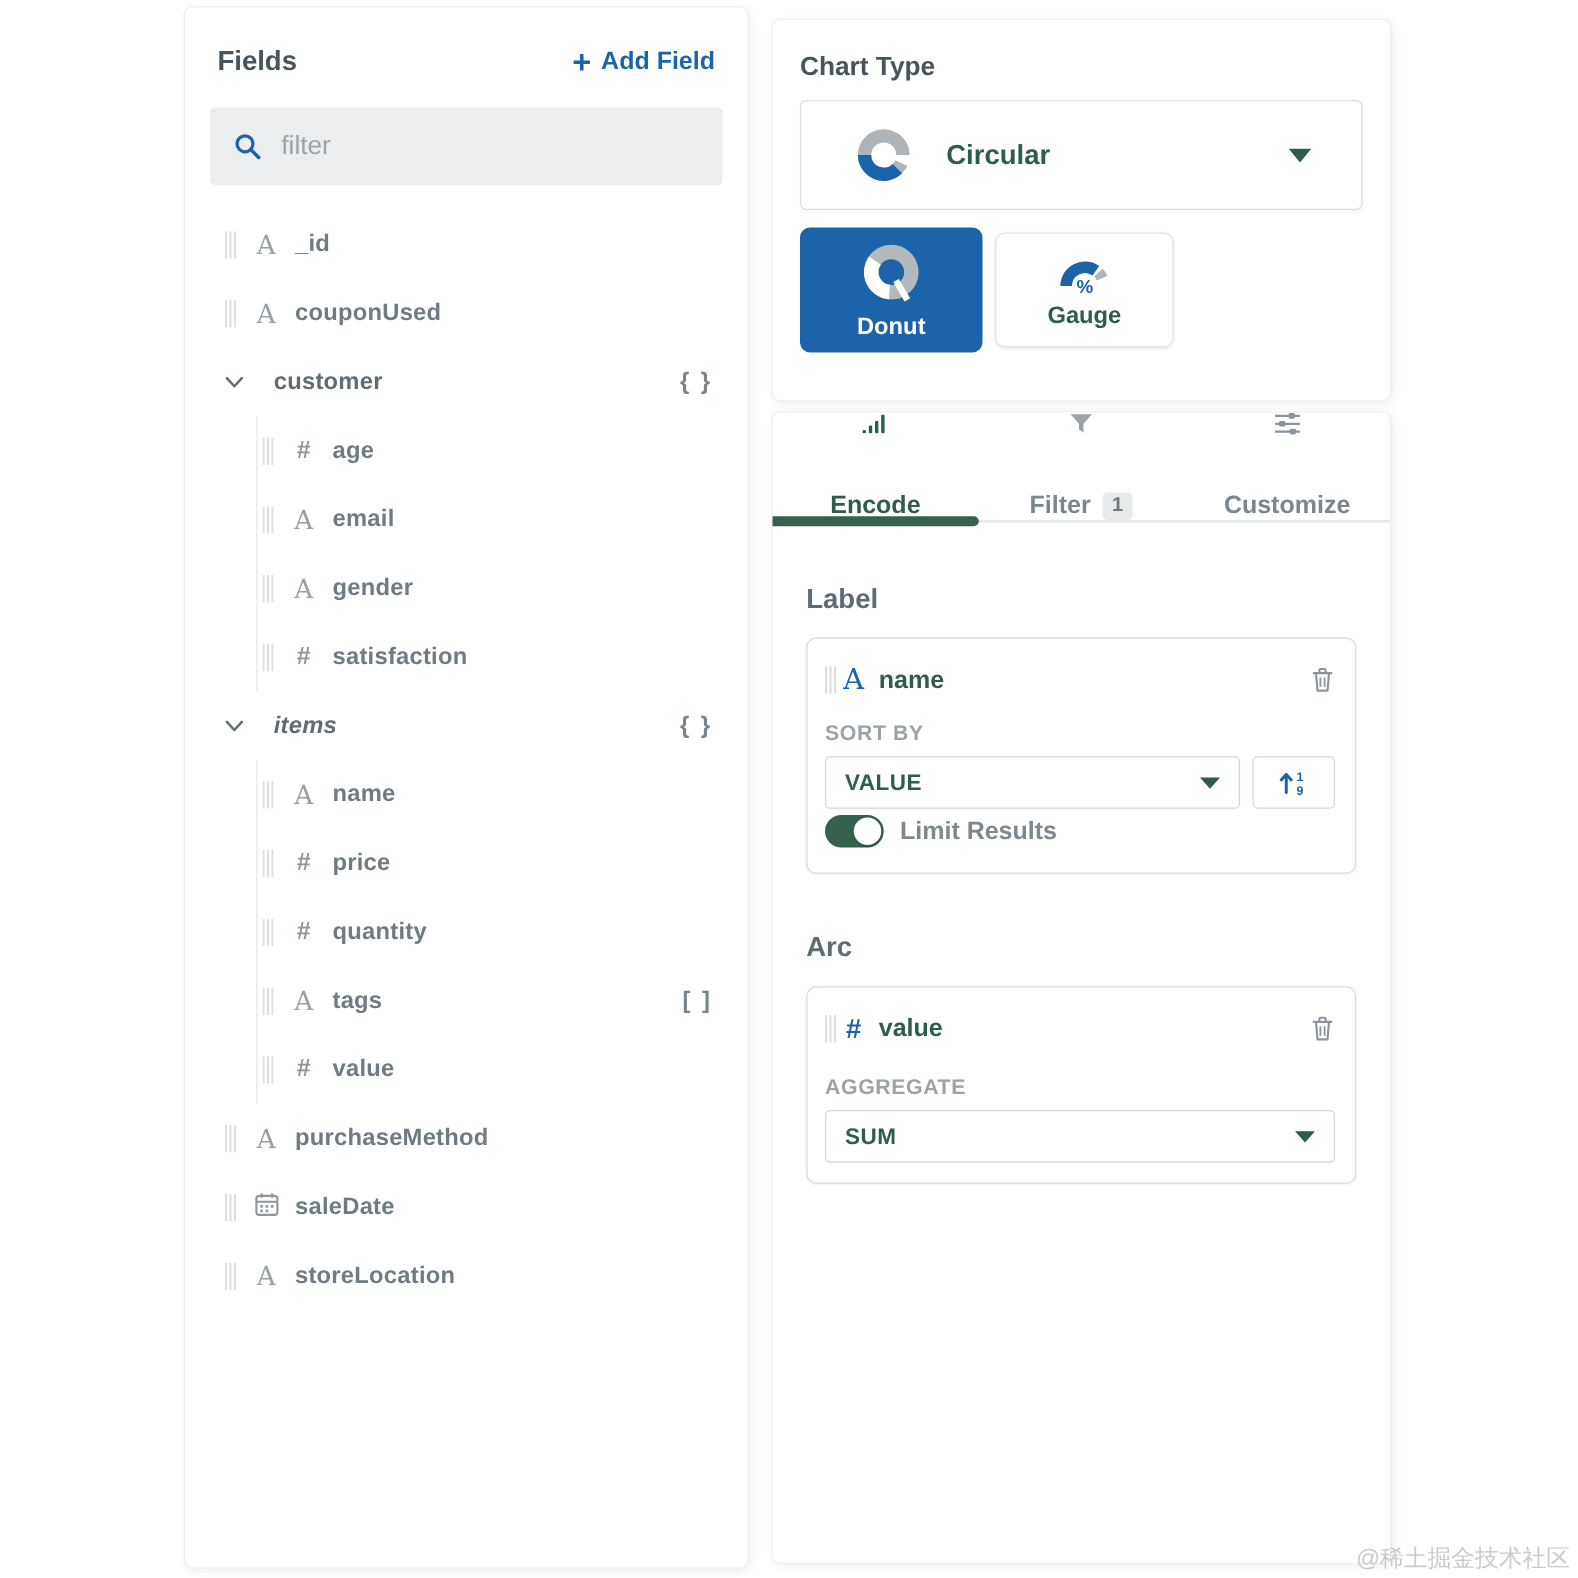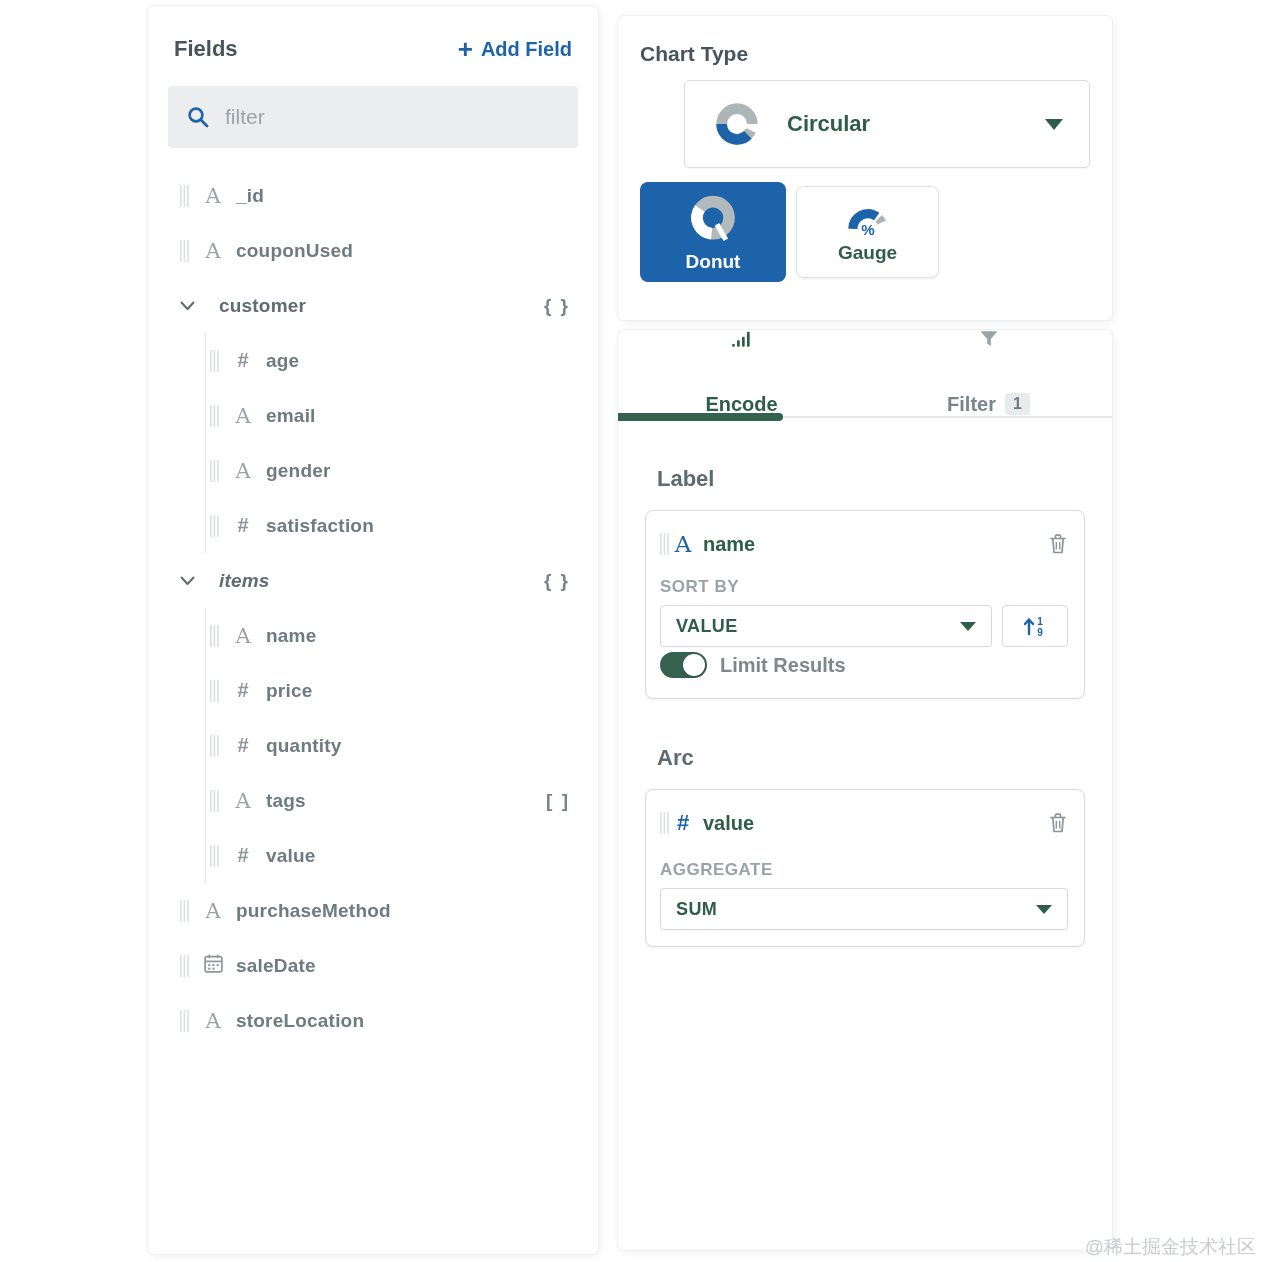--- a/index.html
+++ b/index.html
@@ -39,46 +39,45 @@
   .flabel { font-size:19px; font-weight:700; color:#6E7B82; letter-spacing:.2px; }
   .grp .flabel { color:#5F6C73; margin-left:24px; }
   .flabel.italic { font-style:italic; }
   .fbadge { position:absolute; right:28px; font-size:19px; font-weight:700; color:#78848B; letter-spacing:2px; }
 
   
   #charttype-card { left:618px; top:16px; width:494px; height:304px; padding:26px 22px 0 22px; }
   .ct-title { font-size:21px; font-weight:700; color:#46555C; }
   .ct-dropdown {
     margin-top:14px; height:88px; border:1px solid #DADEDF; border-radius:5px;
-    display:flex; align-items:center; gap:24px; padding:0 26px; cursor:pointer; background:#fff;
+    display:flex; align-items:center; gap:24px; padding:0 40px; cursor:pointer; background:#fff;
     box-shadow:0 1px 2px rgba(0,0,0,.04);
-    margin-left:44px;
   }
   .ct-dropdown-label { font-size:22px; font-weight:700; color:#2E5D49; }
   .caret { width:0; height:0; border-left:9px solid transparent; border-right:9px solid transparent; border-top:11px solid #2E5D49; margin-left:auto; }
   .variants { margin-top:14px; display:flex; gap:10px; align-items:center; }
   .variant {
     width:146px; height:100px; border-radius:8px; cursor:pointer;
     display:flex; flex-direction:column; align-items:center; justify-content:center; gap:5px;
   }
   .variant.selected { background:#1D63A9; }
   .variant.selected .variant-label { color:#fff; }
   .variant.plain { height:92px; width:143px; background:#fff; border:1px solid #E0E3E4; box-shadow:0 1px 3px rgba(0,0,0,.08); }
   .variant-label { font-size:19px; font-weight:700; color:#2E5D49; }
 
   
   #panel-card { left:618px; top:330px; width:494px; height:920px; }
   .tabs { position:relative; display:flex; height:88px; border-bottom:2px solid #E5E8E9; }
   .tab { flex:1; display:flex; flex-direction:column; align-items:center; justify-content:center; gap:7px; cursor:pointer; }
-  .tab-label { font-size:20px; font-weight:700; color:#7A868D; display:flex; align-items:flex-start; gap:9px;margin-top:38px; }
+  .tab-label { font-size:20px; font-weight:700; color:#7A868D; display:flex; align-items:center; gap:9px;margin-top:38px; }
   .tab.active .tab-label { color:#2E5D49; }
   .tab-badge { background:#E8EAEB; border-radius:4px; font-size:16px; font-weight:700; color:#6E7A80; padding:2px 8px; }
   .active-bar { position:absolute; left:0; bottom:-5px; height:8px; width:33.3%; background:#35624E; border-radius:0 4px 4px 0; }
   .panel-body { padding:0 27px; }
-  .section-h { margin:48px 0 18px 12px; font-size:22px; font-weight:700; color:#5D6C73; }
+  .section-h { margin:48px 0 18px 0; font-size:22px; font-weight:700; color:#5D6C73; }
   .enc-card { border:1px solid #D8DCDD; border-radius:8px; box-shadow:0 1px 3px rgba(0,0,0,.05); padding:12px 16px 16px 14px; background:#fff; }
   .enc-field-row { display:flex; align-items:center; height:42px; }
   .enc-field-row .ticon { margin-right:6px; }
   .enc-A { font-family:"DejaVu Serif",serif; font-size:23px; color:#1D63A9; }
   .enc-H { font-size:22px; font-weight:700; color:#1D63A9; }
   .enc-name { font-size:20px; font-weight:700; color:#2E5D49; }
   .trash-btn { margin-left:auto; cursor:pointer; display:flex; align-items:center; }
   .toggle-row { display:flex; align-items:center; gap:13px; margin-top:8px; height:34px; }
   .toggle { width:47px; height:26px; border-radius:13px; position:relative; cursor:pointer; flex:0 0 auto; }
   .toggle.off { background:#E1E5E6; }
@@ -325,20 +324,33 @@
     </div>
     <div class="tab">
       <svg width="22" height="20" viewBox="0 0 22 20">
         <path d="M1.5,1.5 h19 l-7.5,8.5 v8 l-4,-3 v-5 z" fill="#9AA4A9"></path>
       </svg>
       <span class="tab-label">
         <span>Filter</span>
         <span class="tab-badge">1</span>
       </span>
     </div>
+    <div class="tab">
+      <svg width="26" height="21" viewBox="0 0 24 20">
+        <line x1="1" y1="3" x2="23" y2="3" stroke="#8A949A" stroke-width="2"></line>
+        <rect x="13" y="0.5" width="5.5" height="5" rx="1.2" fill="#8A949A"></rect>
+        <line x1="1" y1="10" x2="23" y2="10" stroke="#8A949A" stroke-width="2"></line>
+        <rect x="4.5" y="7.5" width="5.5" height="5" rx="1.2" fill="#8A949A"></rect>
+        <line x1="1" y1="17" x2="23" y2="17" stroke="#8A949A" stroke-width="2"></line>
+        <rect x="14" y="14.5" width="5.5" height="5" rx="1.2" fill="#8A949A"></rect>
+      </svg>
+      <span class="tab-label">
+          <span>Customize</span>
+        </span>
+    </div>
     <div class="active-bar"></div>
   </div>
 
   <div class="panel-body">
     <div class="section-h">Label</div>
 
     <div class="enc-card" id="label-card">
       <div class="enc-field-row">
         <svg class="handle" width="9" height="22" viewBox="0 0 9 22">
           <rect x="0" width="1.6" height="22" fill="#DCE0E2"></rect>

